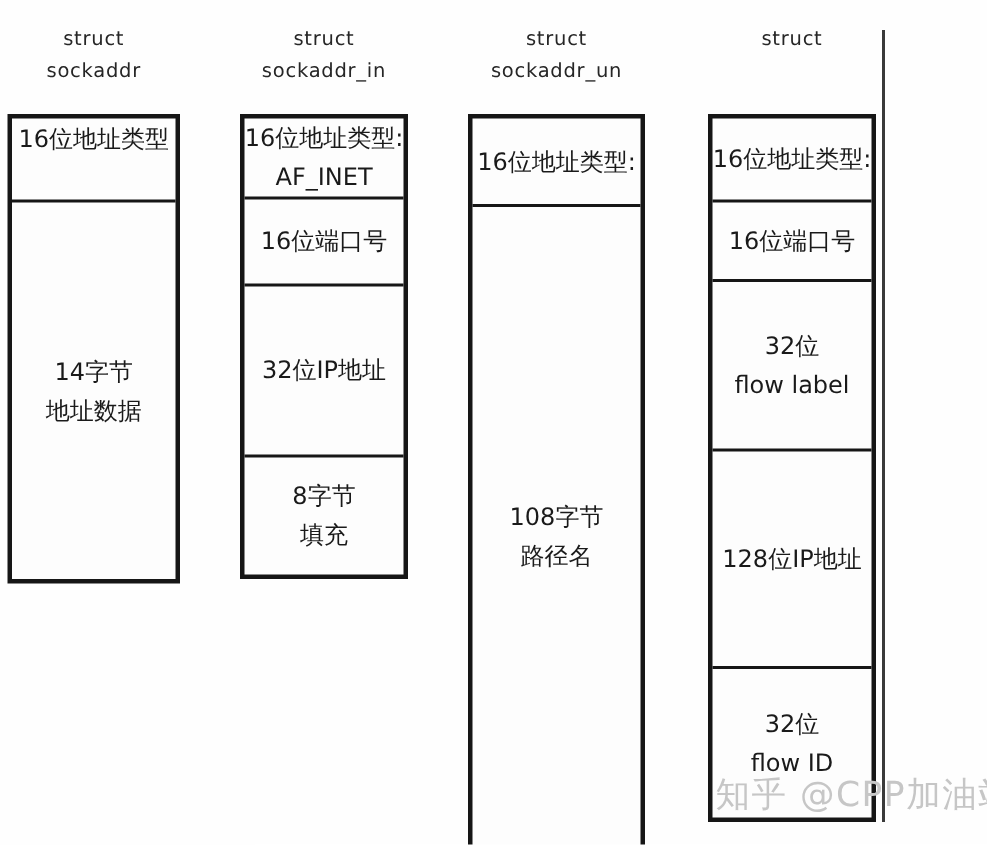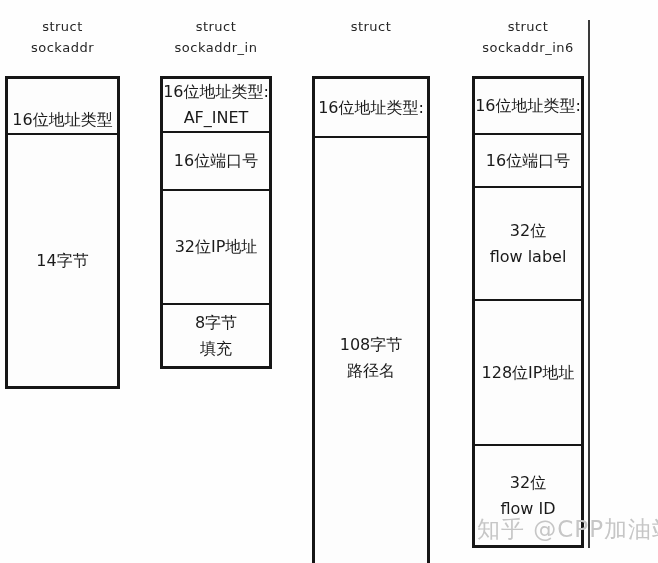--- a/index.html
+++ b/index.html
@@ -50,21 +50,21 @@
     justify-content: center;
     font-size: 16px;
     line-height: 26px;
     text-align: center;
     color: #1a1a1a;
   }
   .field-cell:last-child {
     border-bottom: none;
   }
   .field-cell.valign-top {
-    justify-content: flex-end;
+    justify-content: flex-start;
     padding-top: 1px;
   }
   .field-line {
     white-space: nowrap;
   }
   .vline {
     position: absolute;
     left: 588px;
     top: 20px;
     width: 2px;
@@ -91,63 +91,64 @@
         <div class="col-title">
           <div>struct</div>
           <div>sockaddr</div>
         </div>
         <div class="struct-box">
           <div class="field-cell valign-top" style="height: 56px;">
             <div class="field-line">16位地址类型</div>
           </div>
           <div class="field-cell" style="height: 251px; border-radius: 16px;">
             <div class="field-line">14字节</div>
+            <div class="field-line">地址数据</div>
           </div>
         </div>
       </div>
       <div class="column" style="left: 160px; width: 112px;">
         <div class="col-title">
           <div>struct</div>
           <div>sockaddr_in</div>
         </div>
         <div class="struct-box">
           <div class="field-cell" style="height: 54px;">
             <div class="field-line">16位地址类型:</div>
             <div class="field-line">AF_INET</div>
           </div>
           <div class="field-cell" style="height: 58px;">
             <div class="field-line">16位端口号</div>
           </div>
           <div class="field-cell" style="height: 114px;">
             <div class="field-line">32位IP地址</div>
           </div>
-          <div class="field-cell" style="height: 61px; border-radius: 21px;">
+          <div class="field-cell" style="height: 78px; border-radius: 21px;">
             <div class="field-line">8字节</div>
             <div class="field-line">填充</div>
           </div>
         </div>
       </div>
       <div class="column" style="left: 312px; width: 118px;">
         <div class="col-title">
           <div>struct</div>
+          <div>sockaddr_un</div>
         </div>
         <div class="struct-box">
           <div class="field-cell" style="height: 59px;">
             <div class="field-line">16位地址类型:</div>
           </div>
           <div class="field-cell" style="height: 439px; border-radius: 10px;">
             <div class="field-line">108字节</div>
             <div class="field-line">路径名</div>
           </div>
         </div>
       </div>
       <div class="column" style="left: 472px; width: 112px;">
         <div class="col-title">
           <div>struct</div>
-          <div>sockaddr_in6</div>
         </div>
         <div class="struct-box">
           <div class="field-cell" style="height: 56px;">
             <div class="field-line">16位地址类型:</div>
           </div>
           <div class="field-cell" style="height: 53px;">
             <div class="field-line">16位端口号</div>
           </div>
           <div class="field-cell" style="height: 113px;">
             <div class="field-line">32位</div>

